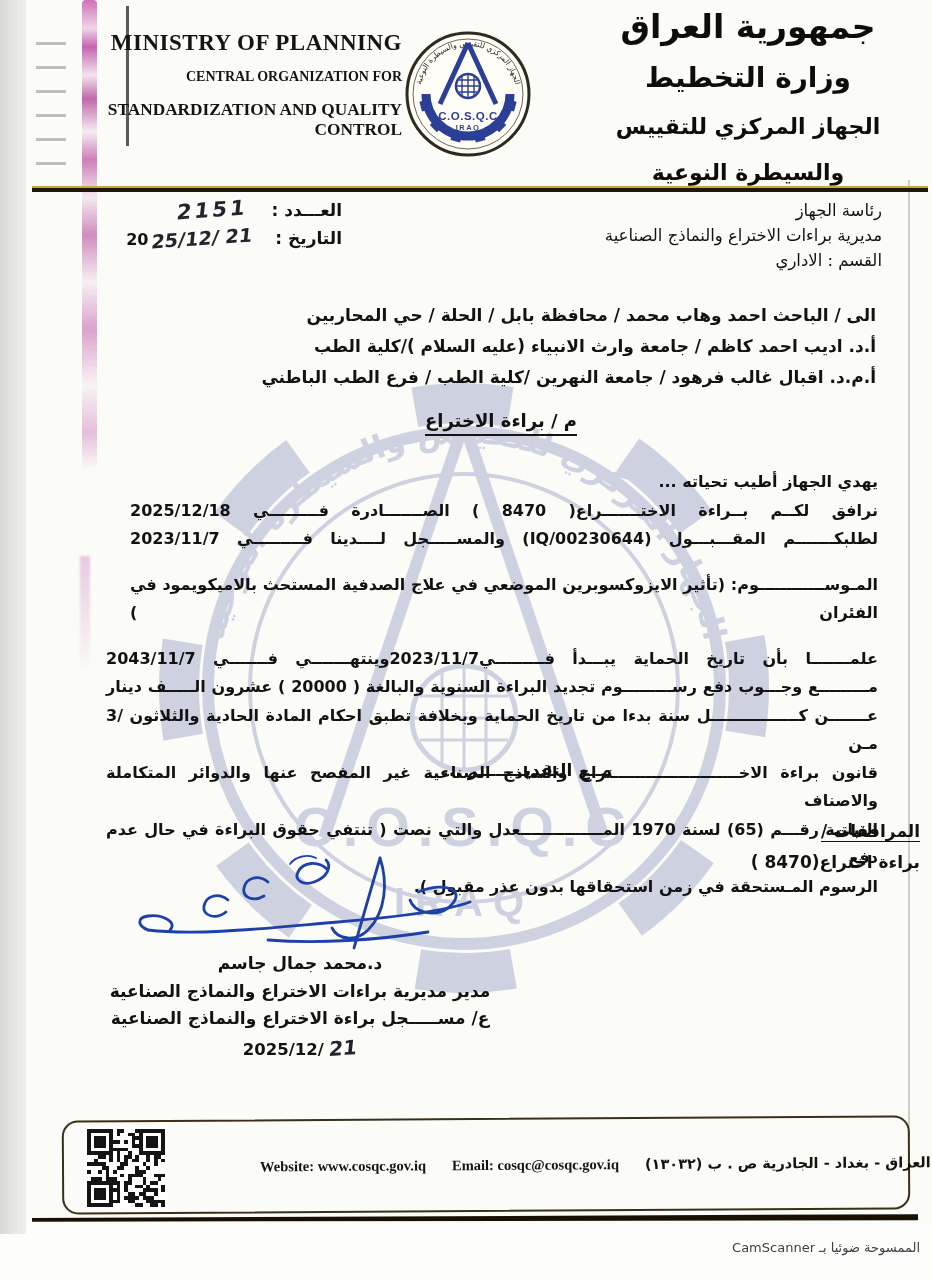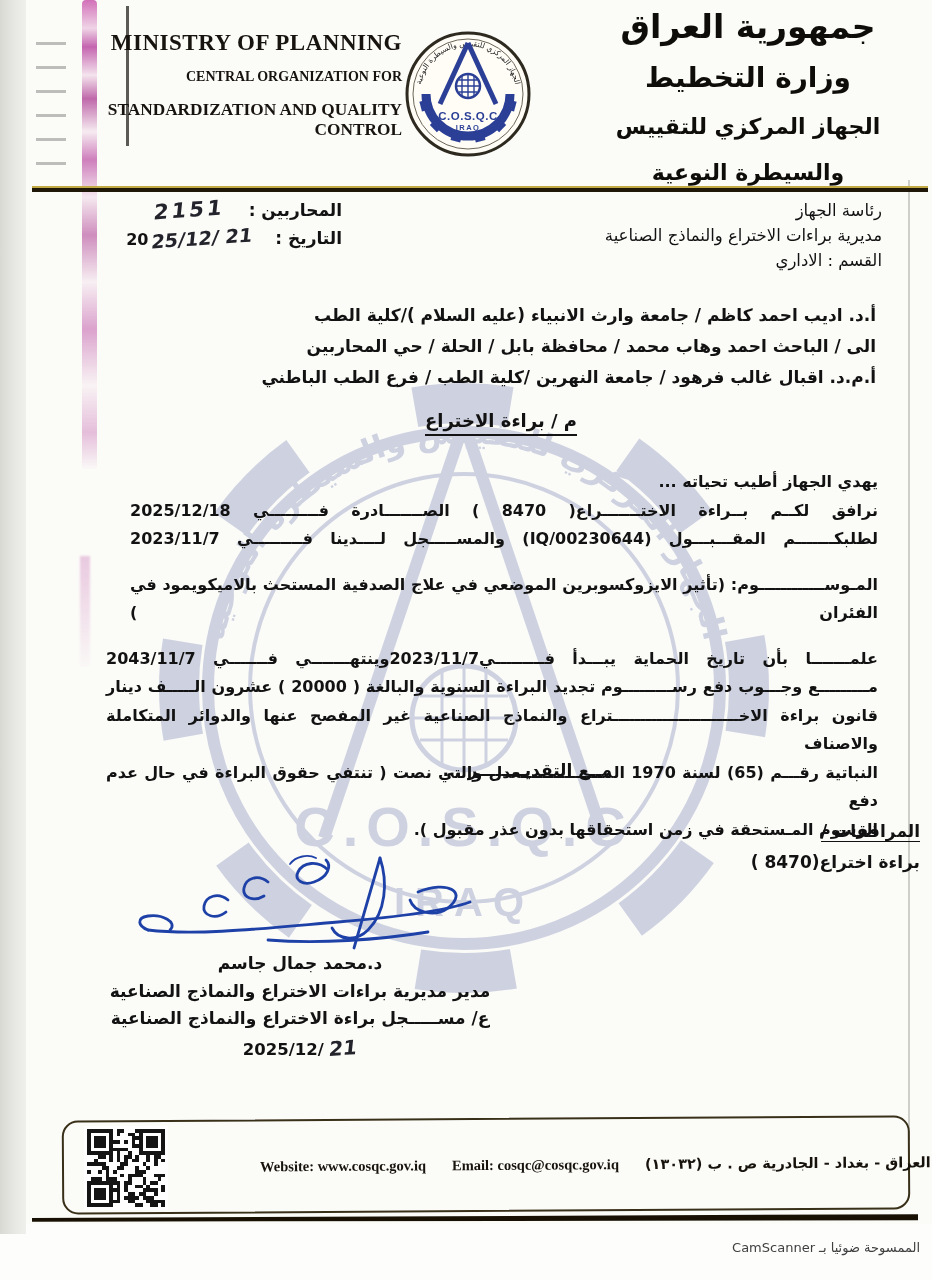--- a/index.html
+++ b/index.html
@@ -158,52 +158,53 @@
     <div class="arab-head">
       <div class="a1">جمهورية العراق</div>
       <div class="a2">وزارة التخطيط</div>
       <div class="a3">الجهاز المركزي للتقييس والسيطرة النوعية</div>
     </div>
 
     <div class="divider"></div>
 
     <div class="meta">
       <div class="row">
-        <span class="lbl">المحاربين :</span>
+        <span class="lbl">العـــدد :</span>
         <span class="hand num">2151</span>
       </div>
       <div class="row">
         <span class="lbl">التاريخ :</span>
         <span class="date-wrap"><span>20</span><span class="hand date-hand">25/12/ 21</span></span>
       </div>
     </div>
 
     <div class="org">
       <div>رئاسة الجهاز</div>
       <div>مديرية براءات الاختراع والنماذج الصناعية</div>
       <div>القسم : الاداري</div>
     </div>
 
     <div class="recip">
+      <div>الى / الباحث احمد وهاب محمد   / محافظة بابل / الحلة / حي المحاربين</div>
       <div>أ.د. اديب احمد كاظم       / جامعة وارث الانبياء (عليه السلام )/كلية الطب</div>
-      <div>الى / الباحث احمد وهاب محمد   / محافظة بابل / الحلة / حي المحاربين</div>
       <div>أ.م.د. اقبال غالب فرهود  / جامعة النهرين /كلية الطب / فرع الطب الباطني</div>
     </div>
 
     <div class="subject">
       <span>م / براءة الاختراع</span>
     </div>
 
     <div class="bodytxt">
       <div class="ln">يهدي الجهاز أطيب تحياته ...</div>
       <div class="ln just ind">نرافق لكــم بــراءة الاختـــــــراع( 8470 ) الصـــــــادرة فـــــــــي 2025/12/18</div>
       <div class="ln just ind">لطلبكـــــــم المقـــبـــول (IQ/00230644) والمســـــجل لــــدينا فـــــــــي 2023/11/7</div>
       <div class="ln just ind gap">المـوســــــــــــوم: (تأثير الايزوكسوبرين الموضعي في علاج الصدفية المستحث بالاميكويمود في الفئران )</div>
       <div class="ln just gap">علمـــــــا بأن تاريخ الحماية يبـــدأ فـــــــــي2023/11/7وينتهـــــــي فـــــــي 2043/11/7</div>
       <div class="ln just">مـــــــــع وجـــوب دفع رســـــــــوم تجديد البراءة السنوية والبالغة ( 20000 ) عشرون الـــــف دينار</div>
+      <div class="ln just">عـــــــن كــــــــــــــــل سنة بدءا من تاريخ الحماية وبخلافة تطبق احكام المادة الحادية والثلاثون /3 مـن</div>
       <div class="ln just">قانون براءة الاخـــــــــــــــــــــــتراع والنماذج الصناعية غير المفصح عنها والدوائر المتكاملة والاصناف</div>
       <div class="ln just">النباتية رقـــم (65) لسنة 1970 المـــــــــــــــعدل والتي نصت ( تنتفي حقوق البراءة في حال عدم دفع</div>
       <div class="ln">الرسوم المـستحقة في زمن استحقاقها بدون عذر مقبول ).</div>
     </div>
 
     <div class="regards">مــع التقديــــــــر ...</div>
 
     <div class="attach">
       <div class="t">المرافقات /</div>
       <div>براءة اختراع(8470 )</div>

